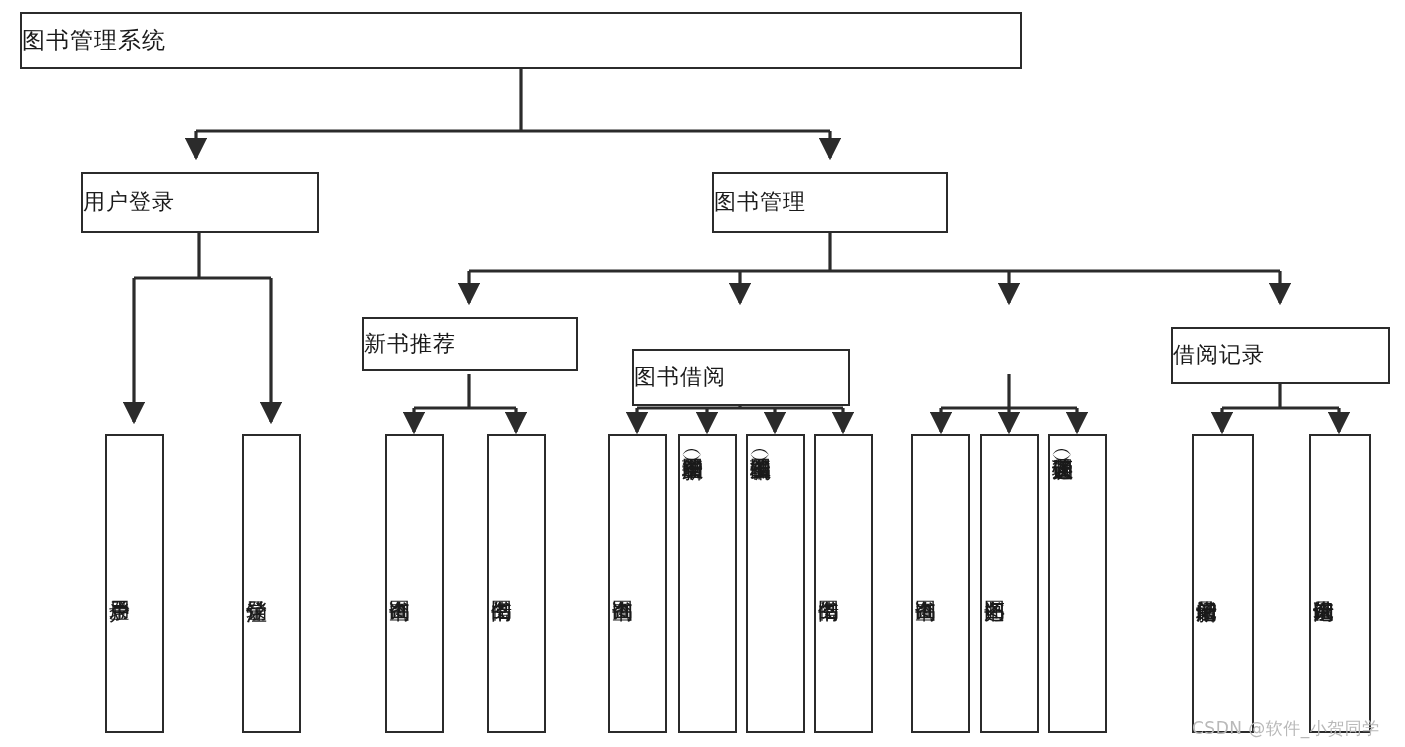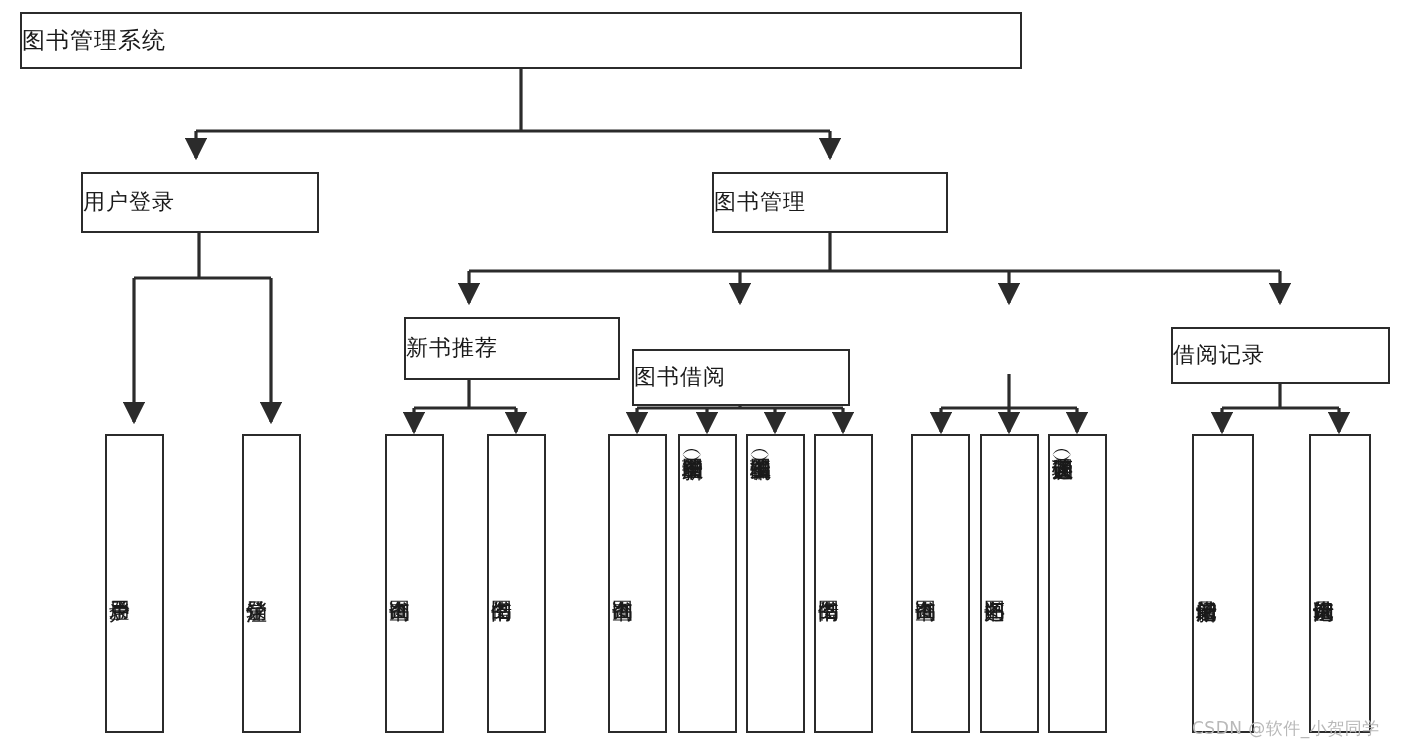--- a/index.html
+++ b/index.html
@@ -132,21 +132,21 @@
     <span>图书管理系统</span>
   </div>
 
   <div class="node h" style="left:81px; top:172px; width:238px; height:61px;">
     <span>用户登录</span>
   </div>
   <div class="node h" style="left:712px; top:172px; width:236px; height:61px;">
     <span>图书管理</span>
   </div>
 
-  <div class="node h" style="left:362px; top:317px; width:216px; height:63px;margin-left:42px;">
+  <div class="node h" style="left:362px; top:317px; width:216px; height:54px;">
     <span>新书推荐</span>
   </div>
   <div class="node h" style="left:632px; top:317px; width:218px; height:57px;margin-top:32px;">
     <span>图书借阅</span>
   </div>
   <div class="node h" style="left:1171px; top:327px; width:219px; height:57px;">
     <span>借阅记录</span>
   </div>
 
   <div class="node v center" style="left:105px; top:434px; width:59px; height:299px;">

